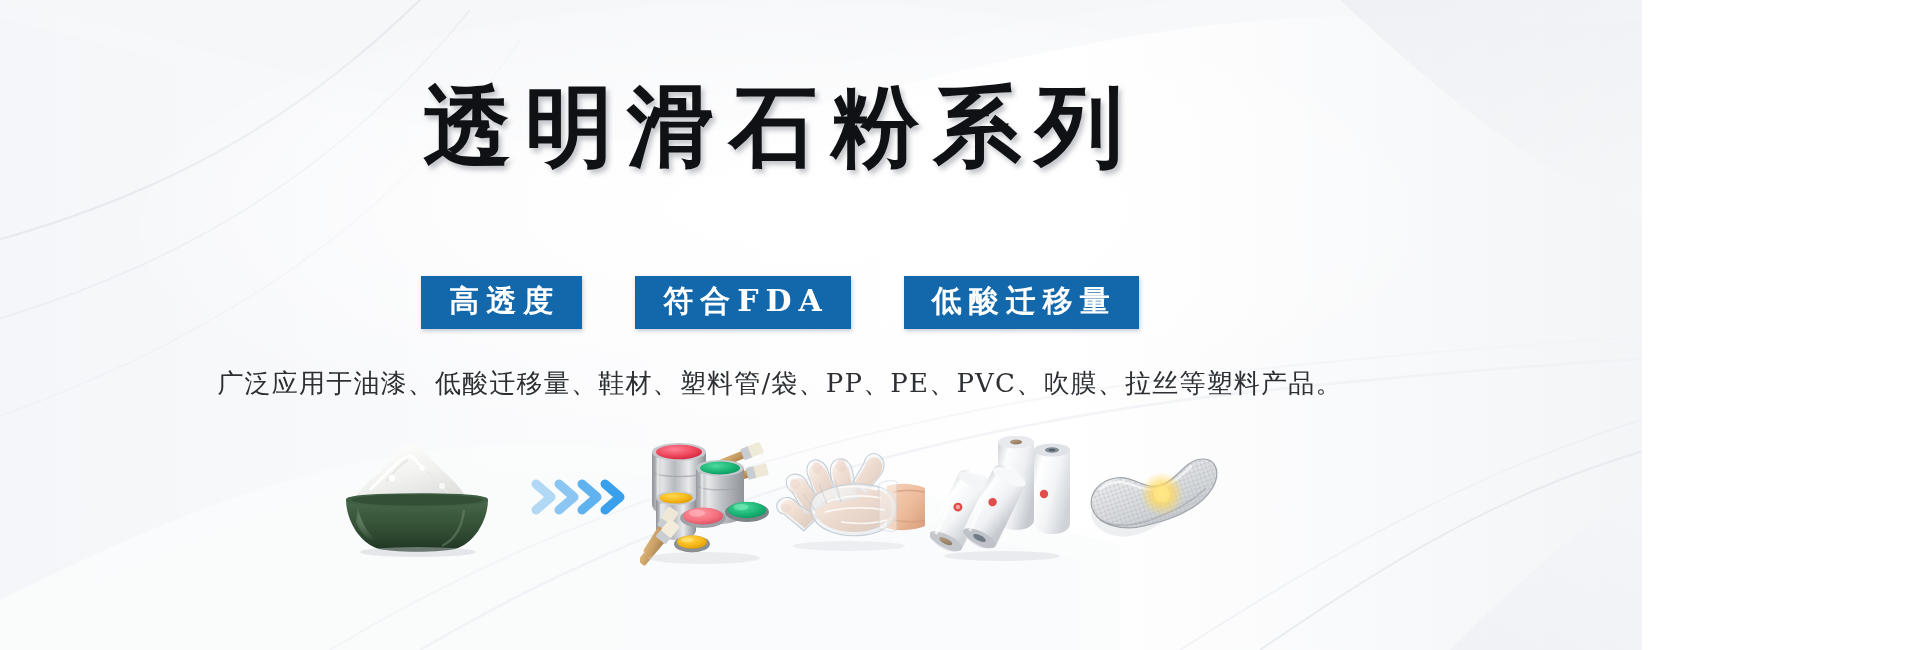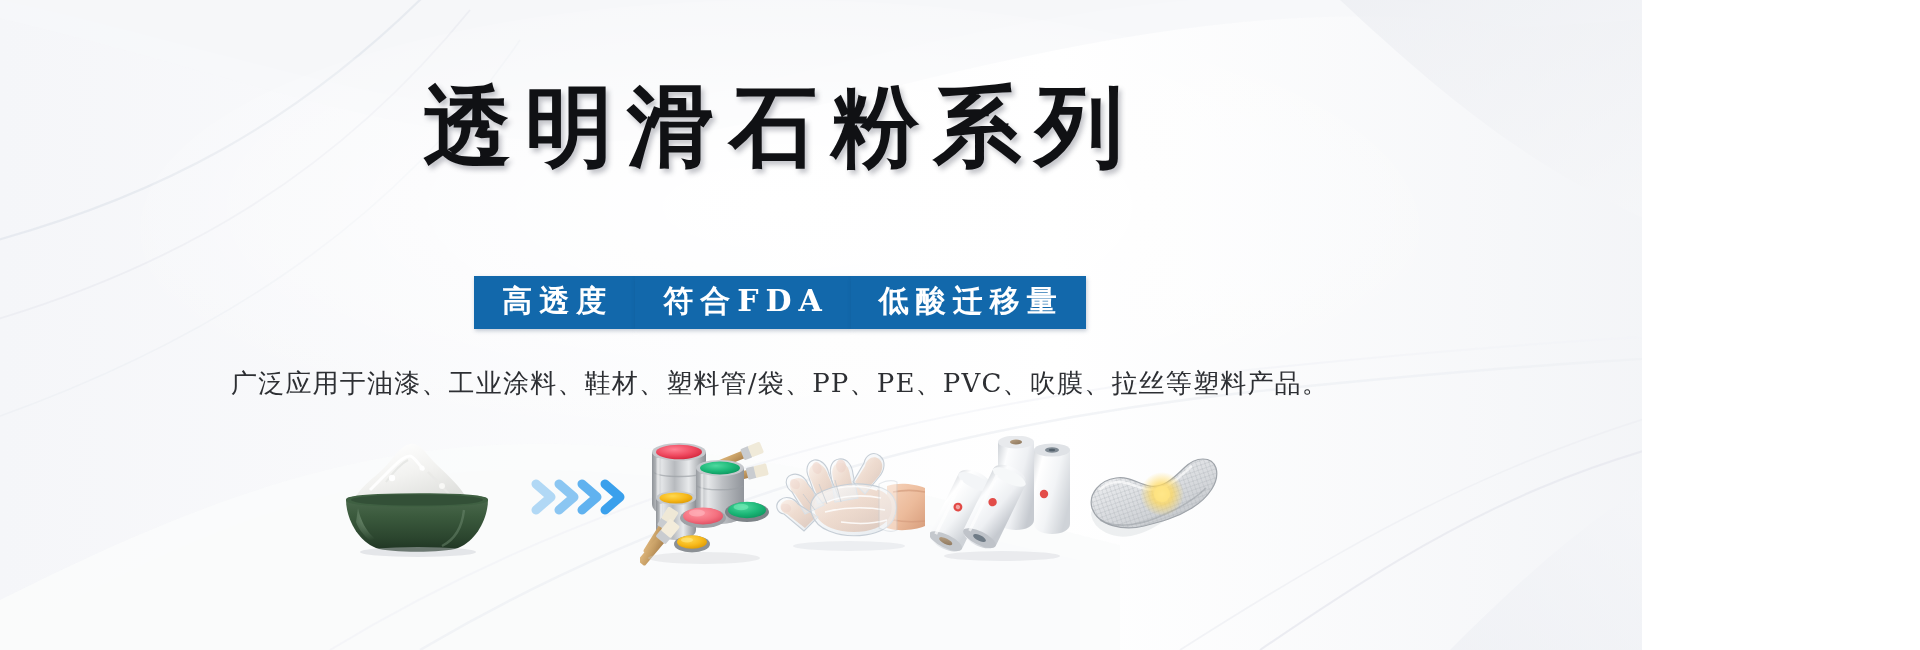--- a/index.html
+++ b/index.html
@@ -33,20 +33,21 @@
     text-shadow:3px 4px 5px rgba(60,64,80,0.30);
     white-space:nowrap;
     font-family:"DejaVu Serif","Liberation Serif",serif;
   }
 
   
   .badges {
     position:absolute;
     top:276px; left:0; width:1560px;
     display:flex; justify-content:center; align-items:flex-start;
+    gap:53px;
   }
   .badge {
     background:#1268ab;
     color:#ffffff;
     font-size:30px;
     font-weight:700;
     letter-spacing:7px;
     padding:6px 22px 9px 28px;
     line-height:1.28;
     white-space:nowrap;
@@ -143,21 +144,21 @@
   </svg>
 
   <div class="title">透明滑石粉系列</div>
 
   <div class="badges">
     <div class="badge">高透度</div>
     <div class="badge">符合FDA</div>
     <div class="badge">低酸迁移量</div>
   </div>
 
-  <div class="desc">广泛应用于油漆、工业涂料、鞋材、塑料管/袋、PP、PE、PVC、吹膜、拉丝等塑料产品。</div>
+  <div class="desc">广泛应用于油漆、低酸迁移量、鞋材、塑料管/袋、PP、PE、PVC、吹膜、拉丝等塑料产品。</div>
 
   <div class="strip">
 
     <div class="strip-item bowl-wrap">
       <svg width="175" height="120" viewBox="0 0 175 120">
         <defs>
           <linearGradient id="bowlG" x1="0" y1="0" x2="0" y2="1">
             <stop offset="0%" stop-color="#4d6b4f"></stop>
             <stop offset="35%" stop-color="#3b5a3d"></stop>
             <stop offset="75%" stop-color="#2b452e"></stop>

